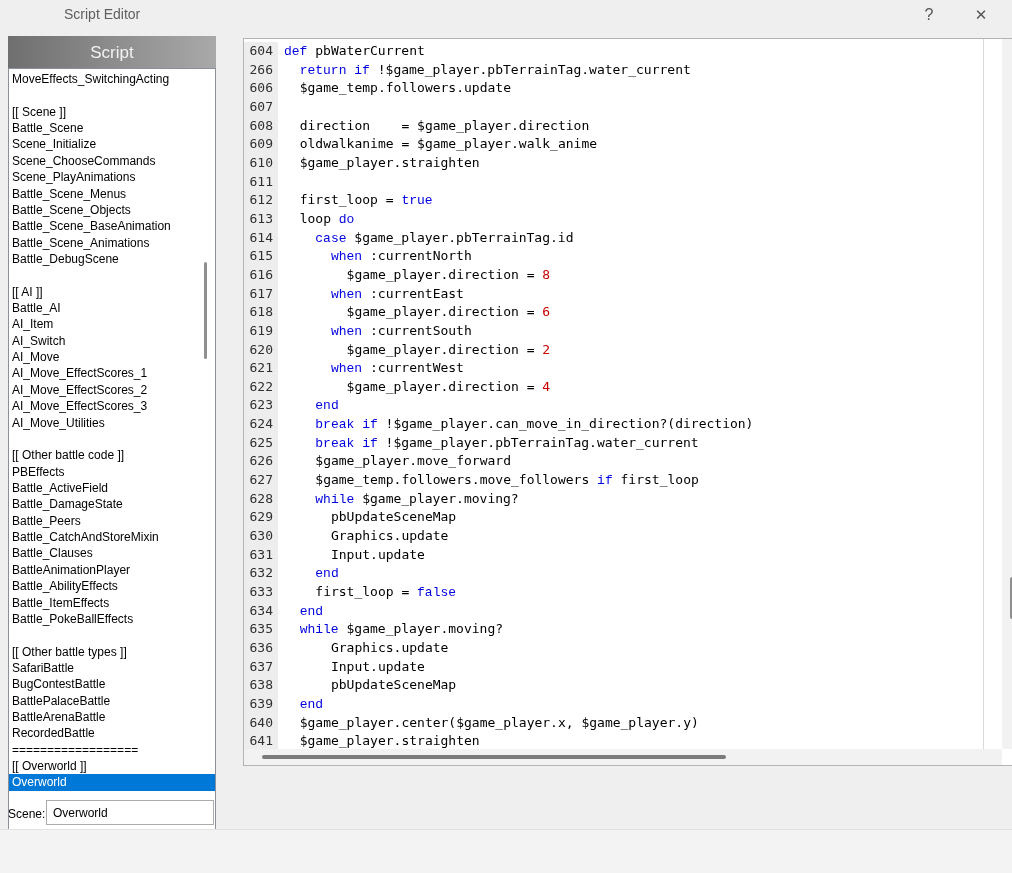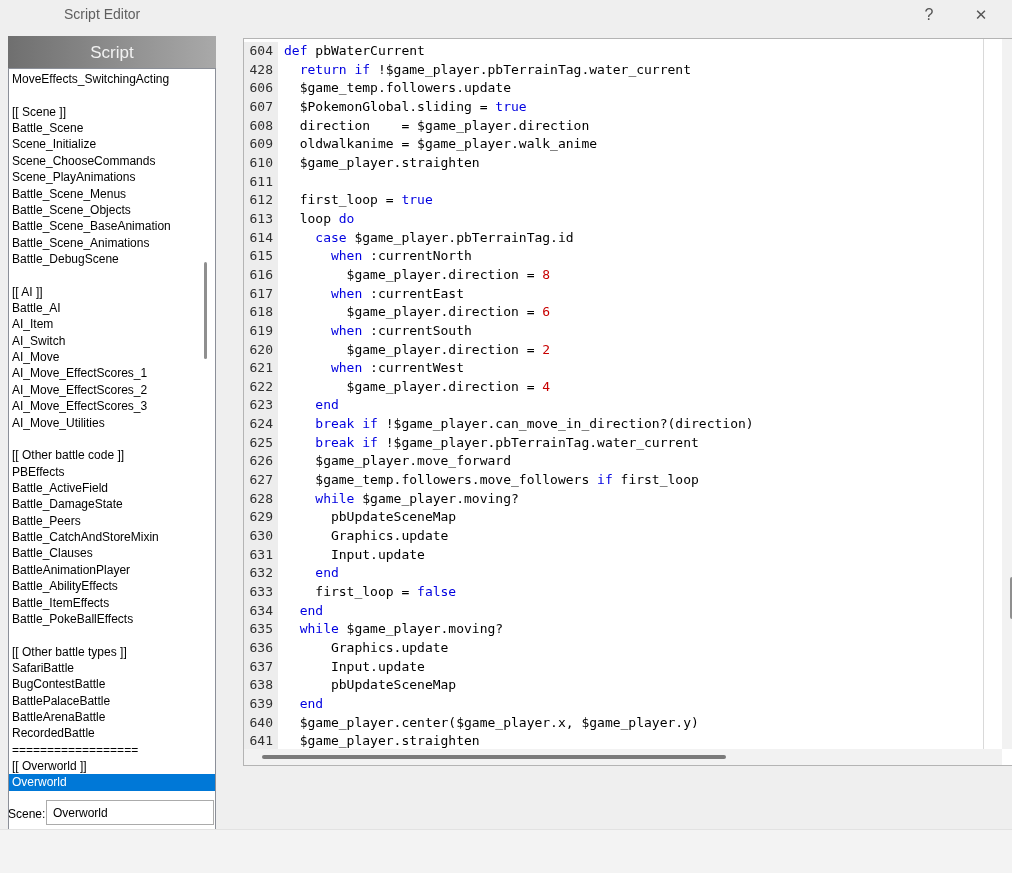--- a/index.html
+++ b/index.html
@@ -31,21 +31,21 @@
 
   
   .editor{left:243px;top:38px;width:780px;height:728px;background:#ffffff;
     border:1px solid #b4b4b4;box-sizing:border-box;overflow:hidden;}
   .code-scroll{position:absolute;left:0;top:0;right:20px;bottom:16px;overflow:hidden;padding-top:3px;}
   .code-line{display:flex;height:18.66px;line-height:18.66px;
     font-family:"DejaVu Sans Mono",monospace;font-size:13px;white-space:pre;}
   .line-num{width:34px;flex:none;background:#ededed;color:#303030;text-align:right;
     padding-right:5px;box-sizing:border-box;}
   .line-code{padding-left:6px;color:#000;}
-  .tok-k{color:var(--kw,#0000e6);}
+  .tok-k{color:var(--kw,#0000e6);font-family:Liberation Mono, monospace;}
   .tok-n{color:var(--num,#c80000);}
   .edge-line{right:38px;top:0;bottom:16px;width:1px;background:#d9d9d9;position:absolute;}
   .v-track{position:absolute;right:0;top:0;width:20px;bottom:16px;background:#f2f2f2;}
   .v-thumb{position:absolute;left:8px;top:538px;width:4px;height:42px;background:#8f8f8f;border-radius:2px;}
   .h-track{position:absolute;left:0;right:20px;bottom:0;height:16px;background:#f2f2f2;}
   .h-thumb{position:absolute;left:18px;top:6px;width:464px;height:4px;background:#7a7a7a;border-radius:2px;}
 
   
   .divider{left:0;top:829px;width:1012px;height:1px;background:#e2e2e2;}
   .btn-bar-bg{left:0;top:830px;width:1012px;height:43px;background:#f3f3f3;}
@@ -110,23 +110,23 @@
     <div class="list-row selected">Overworld</div>
   </div>
 <div class="abs list-vthumb"></div>
 
 <label class="abs name-label">Scene:</label>
 <input class="abs name-input" value="Overworld" style="">
 
 <div class="abs editor">
   <div class="code-scroll" id="code-scroll">
       <div class="code-line"><span class="line-num">604</span><span class="line-code"><span class="tok-k">def</span><span> pbWaterCurrent</span></span></div>
-      <div class="code-line"><span class="line-num">428</span><span class="line-code"><span>  </span><span class="tok-k">return</span><span> </span><span class="tok-k">if</span><span> !$game_player.pbTerrainTag.water_current</span></span></div>
+      <div class="code-line"><span class="line-num">266</span><span class="line-code"><span>  </span><span class="tok-k">return</span><span> </span><span class="tok-k">if</span><span> !$game_player.pbTerrainTag.water_current</span></span></div>
       <div class="code-line"><span class="line-num">606</span><span class="line-code"><span>  $game_temp.followers.update</span></span></div>
-      <div class="code-line"><span class="line-num">607</span><span class="line-code"><span>  $PokemonGlobal.sliding = </span><span class="tok-k">true</span></span></div>
+      <div class="code-line"><span class="line-num">607</span></div>
       <div class="code-line"><span class="line-num">608</span><span class="line-code"><span>  direction    = $game_player.direction</span></span></div>
       <div class="code-line"><span class="line-num">609</span><span class="line-code"><span>  oldwalkanime = $game_player.walk_anime</span></span></div>
       <div class="code-line"><span class="line-num">610</span><span class="line-code"><span>  $game_player.straighten</span></span></div>
       <div class="code-line"><span class="line-num">611</span></div>
       <div class="code-line"><span class="line-num">612</span><span class="line-code"><span>  first_loop = </span><span class="tok-k">true</span></span></div>
       <div class="code-line"><span class="line-num">613</span><span class="line-code"><span>  loop </span><span class="tok-k">do</span></span></div>
       <div class="code-line"><span class="line-num">614</span><span class="line-code"><span>    </span><span class="tok-k">case</span><span> $game_player.pbTerrainTag.id</span></span></div>
       <div class="code-line"><span class="line-num">615</span><span class="line-code"><span>      </span><span class="tok-k">when</span><span> :currentNorth</span></span></div>
       <div class="code-line"><span class="line-num">616</span><span class="line-code"><span>        $game_player.direction = </span><span class="tok-n">8</span></span></div>
       <div class="code-line"><span class="line-num">617</span><span class="line-code"><span>      </span><span class="tok-k">when</span><span> :currentEast</span></span></div>

